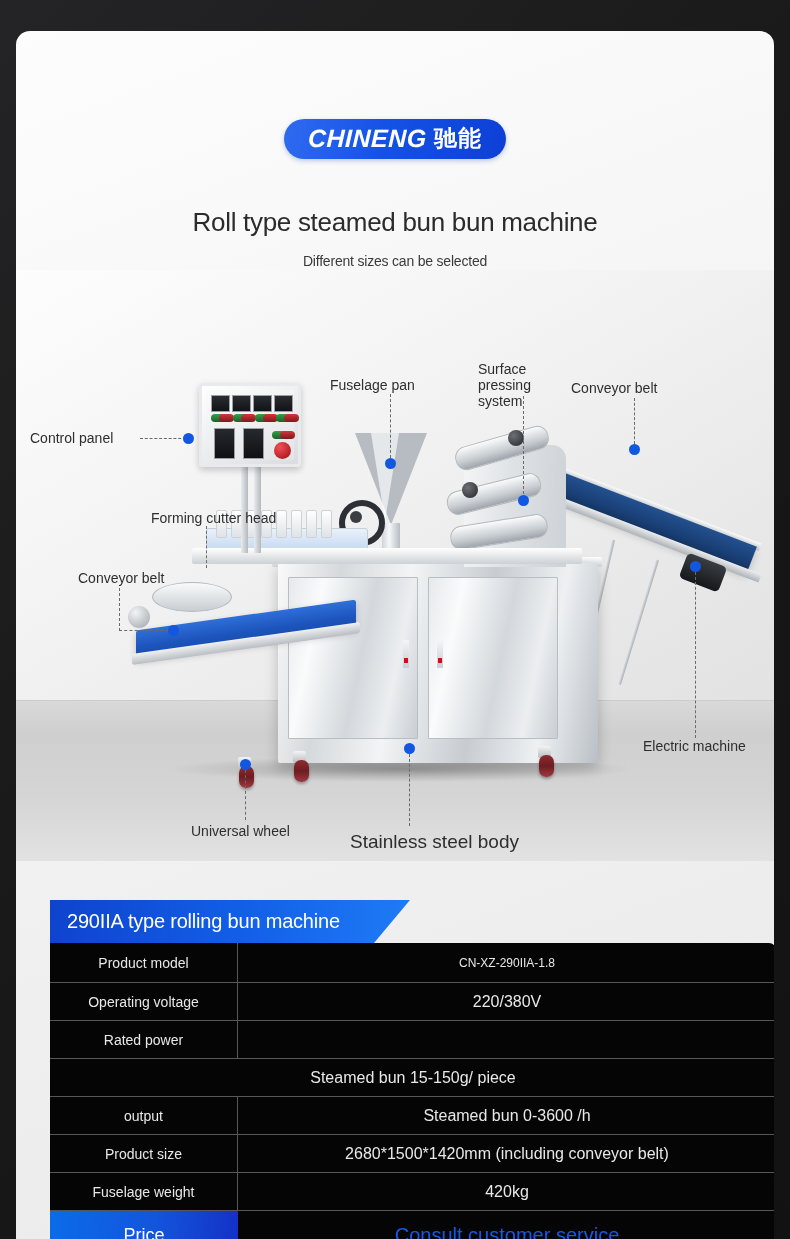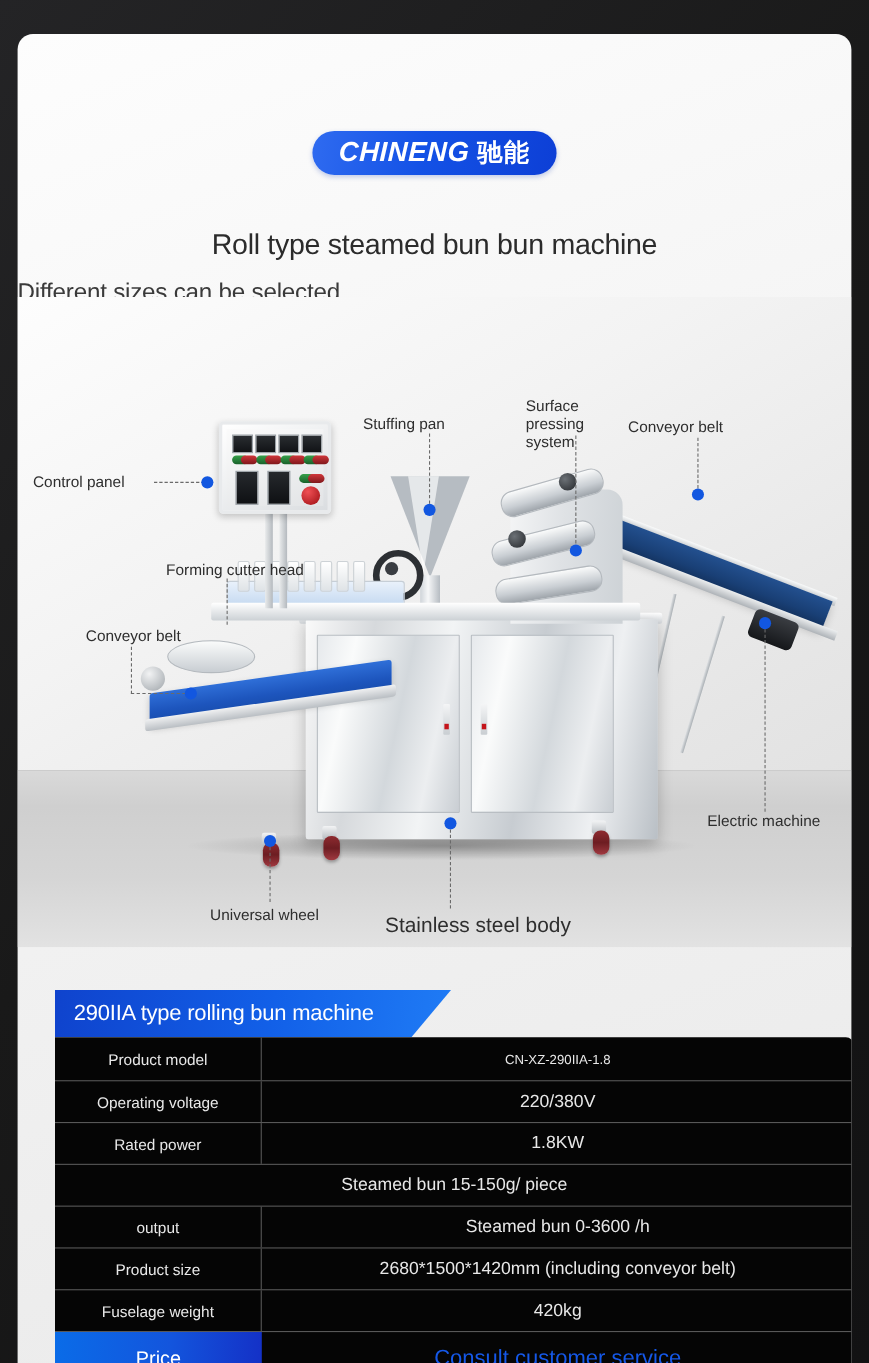--- a/index.html
+++ b/index.html
@@ -72,21 +72,22 @@
     top: 176px;
     text-align: center;
     font-size: 26px;
     color: #2b2b2b;
     letter-spacing: -0.3px;
   }
   .subtitle {
     position: absolute;
     left: 0; right: 0;
     top: 222px;
-    font-size: 22px;
+    text-align: center;
+    font-size: 14px;
     color: #3a3a3a;
     letter-spacing: -0.2px;
   }
 
   
   .scene {
     position: absolute;
     left: 0;
     top: 239px;
     width: 758px;
@@ -660,21 +661,21 @@
       <div class="lead-h" style="left:124px; top:168px; width:46px;"></div>
       <div class="dot" style="left:167px; top:163px;"></div>
 
       <div class="callout-label" style="left:135px; top:240px;">Forming cutter head</div>
       <div class="lead-v" style="left:190px; top:256px; height:42px;"></div>
 
       <div class="callout-label" style="left:62px; top:300px;">Conveyor belt</div>
       <div class="lead-el" style="left:103px; top:318px; width:54px; height:42px;"></div>
       <div class="dot" style="left:152px; top:355px;"></div>
 
-      <div class="callout-label" style="left:314px; top:107px;">Stuffing pan</div>
+      <div class="callout-label" style="left:314px; top:107px;">Fuselage pan</div>
       <div class="lead-v" style="left:374px; top:124px; height:64px;"></div>
       <div class="dot" style="left:369px; top:188px;"></div>
 
       <div class="callout-label small" style="left:462px; top:91px; width:86px;">
         <div>Surface</div>
         <div>pressing system</div>
       </div>
       <div class="lead-v" style="left:507px; top:126px; height:98px;"></div>
       <div class="dot" style="left:502px; top:225px;"></div>
 
@@ -703,21 +704,20 @@
       <div class="spec-row first">
         <div class="spec-key">Product model</div>
         <div class="spec-val">CN-XZ-290IIA-1.8</div>
       </div>
       <div class="spec-row">
         <div class="spec-key">Operating voltage</div>
         <div class="spec-val">220/380V</div>
       </div>
       <div class="spec-row">
         <div class="spec-key">Rated power</div>
-        <div class="spec-val">1.8KW</div>
       </div>
       <div class="spec-row">
         <div class="spec-val">Steamed bun 15-150g/ piece</div>
       </div>
       <div class="spec-row">
         <div class="spec-key">output</div>
         <div class="spec-val">Steamed bun 0-3600 /h</div>
       </div>
       <div class="spec-row">
         <div class="spec-key">Product size</div>

